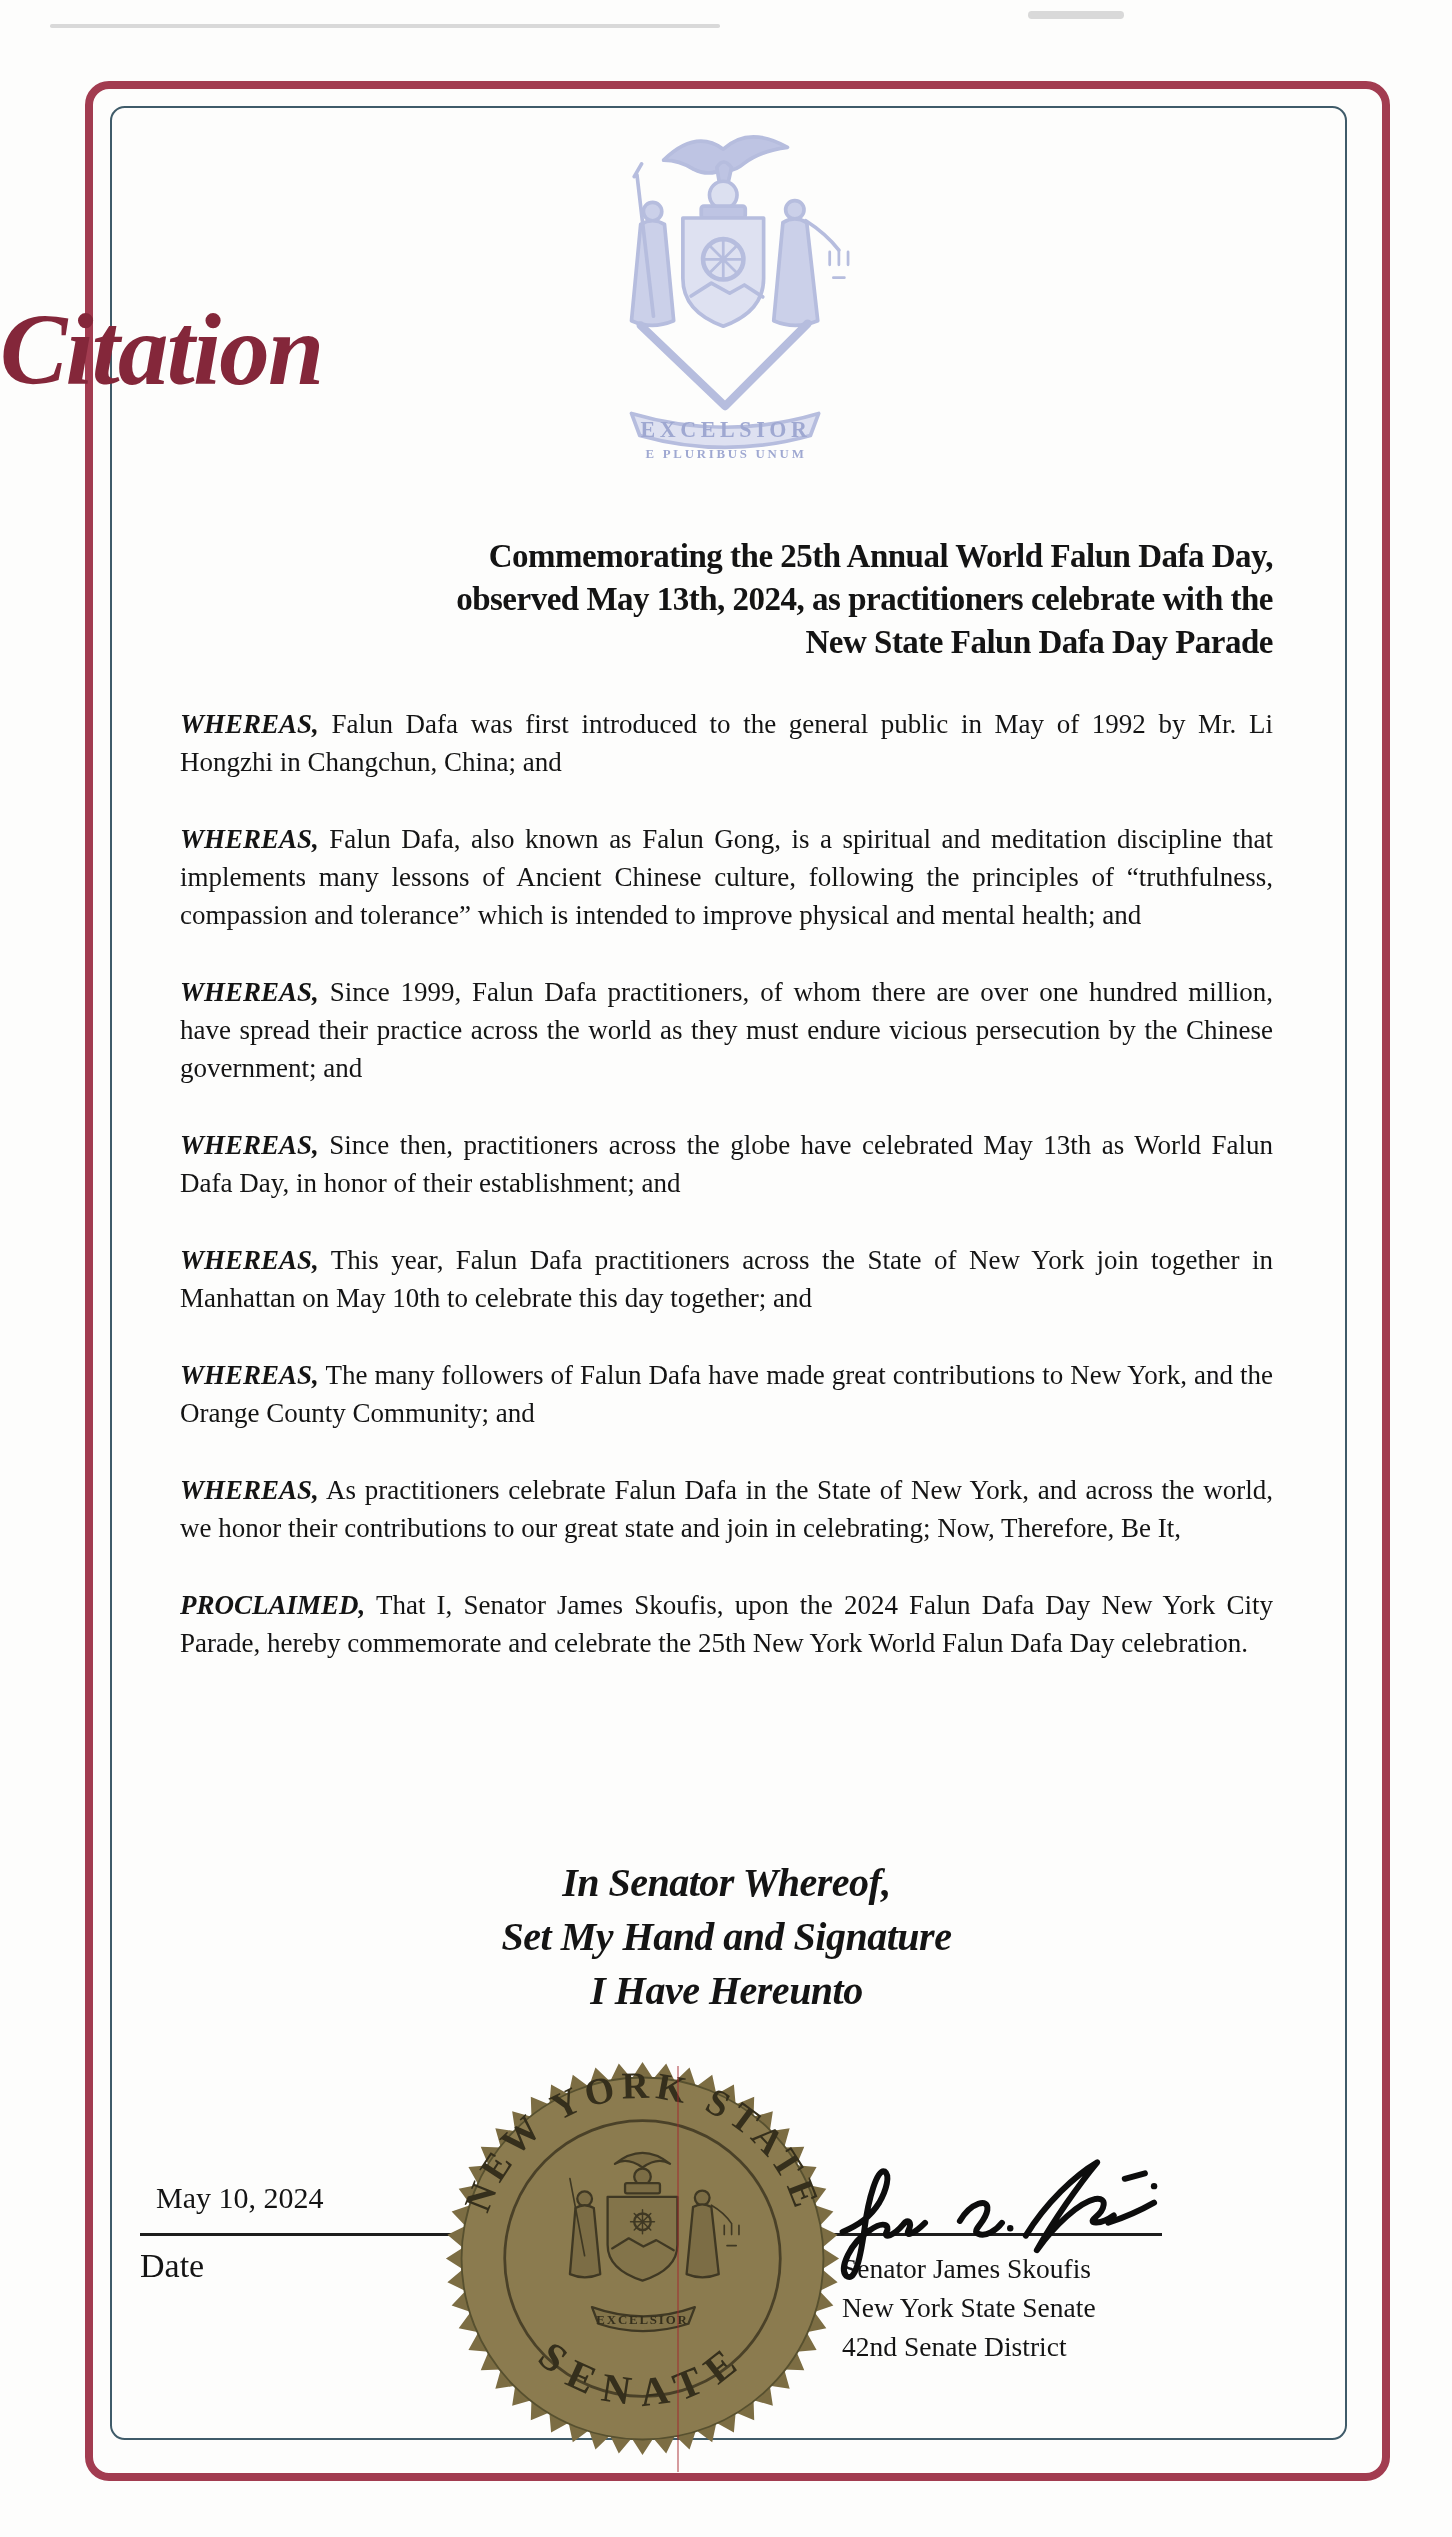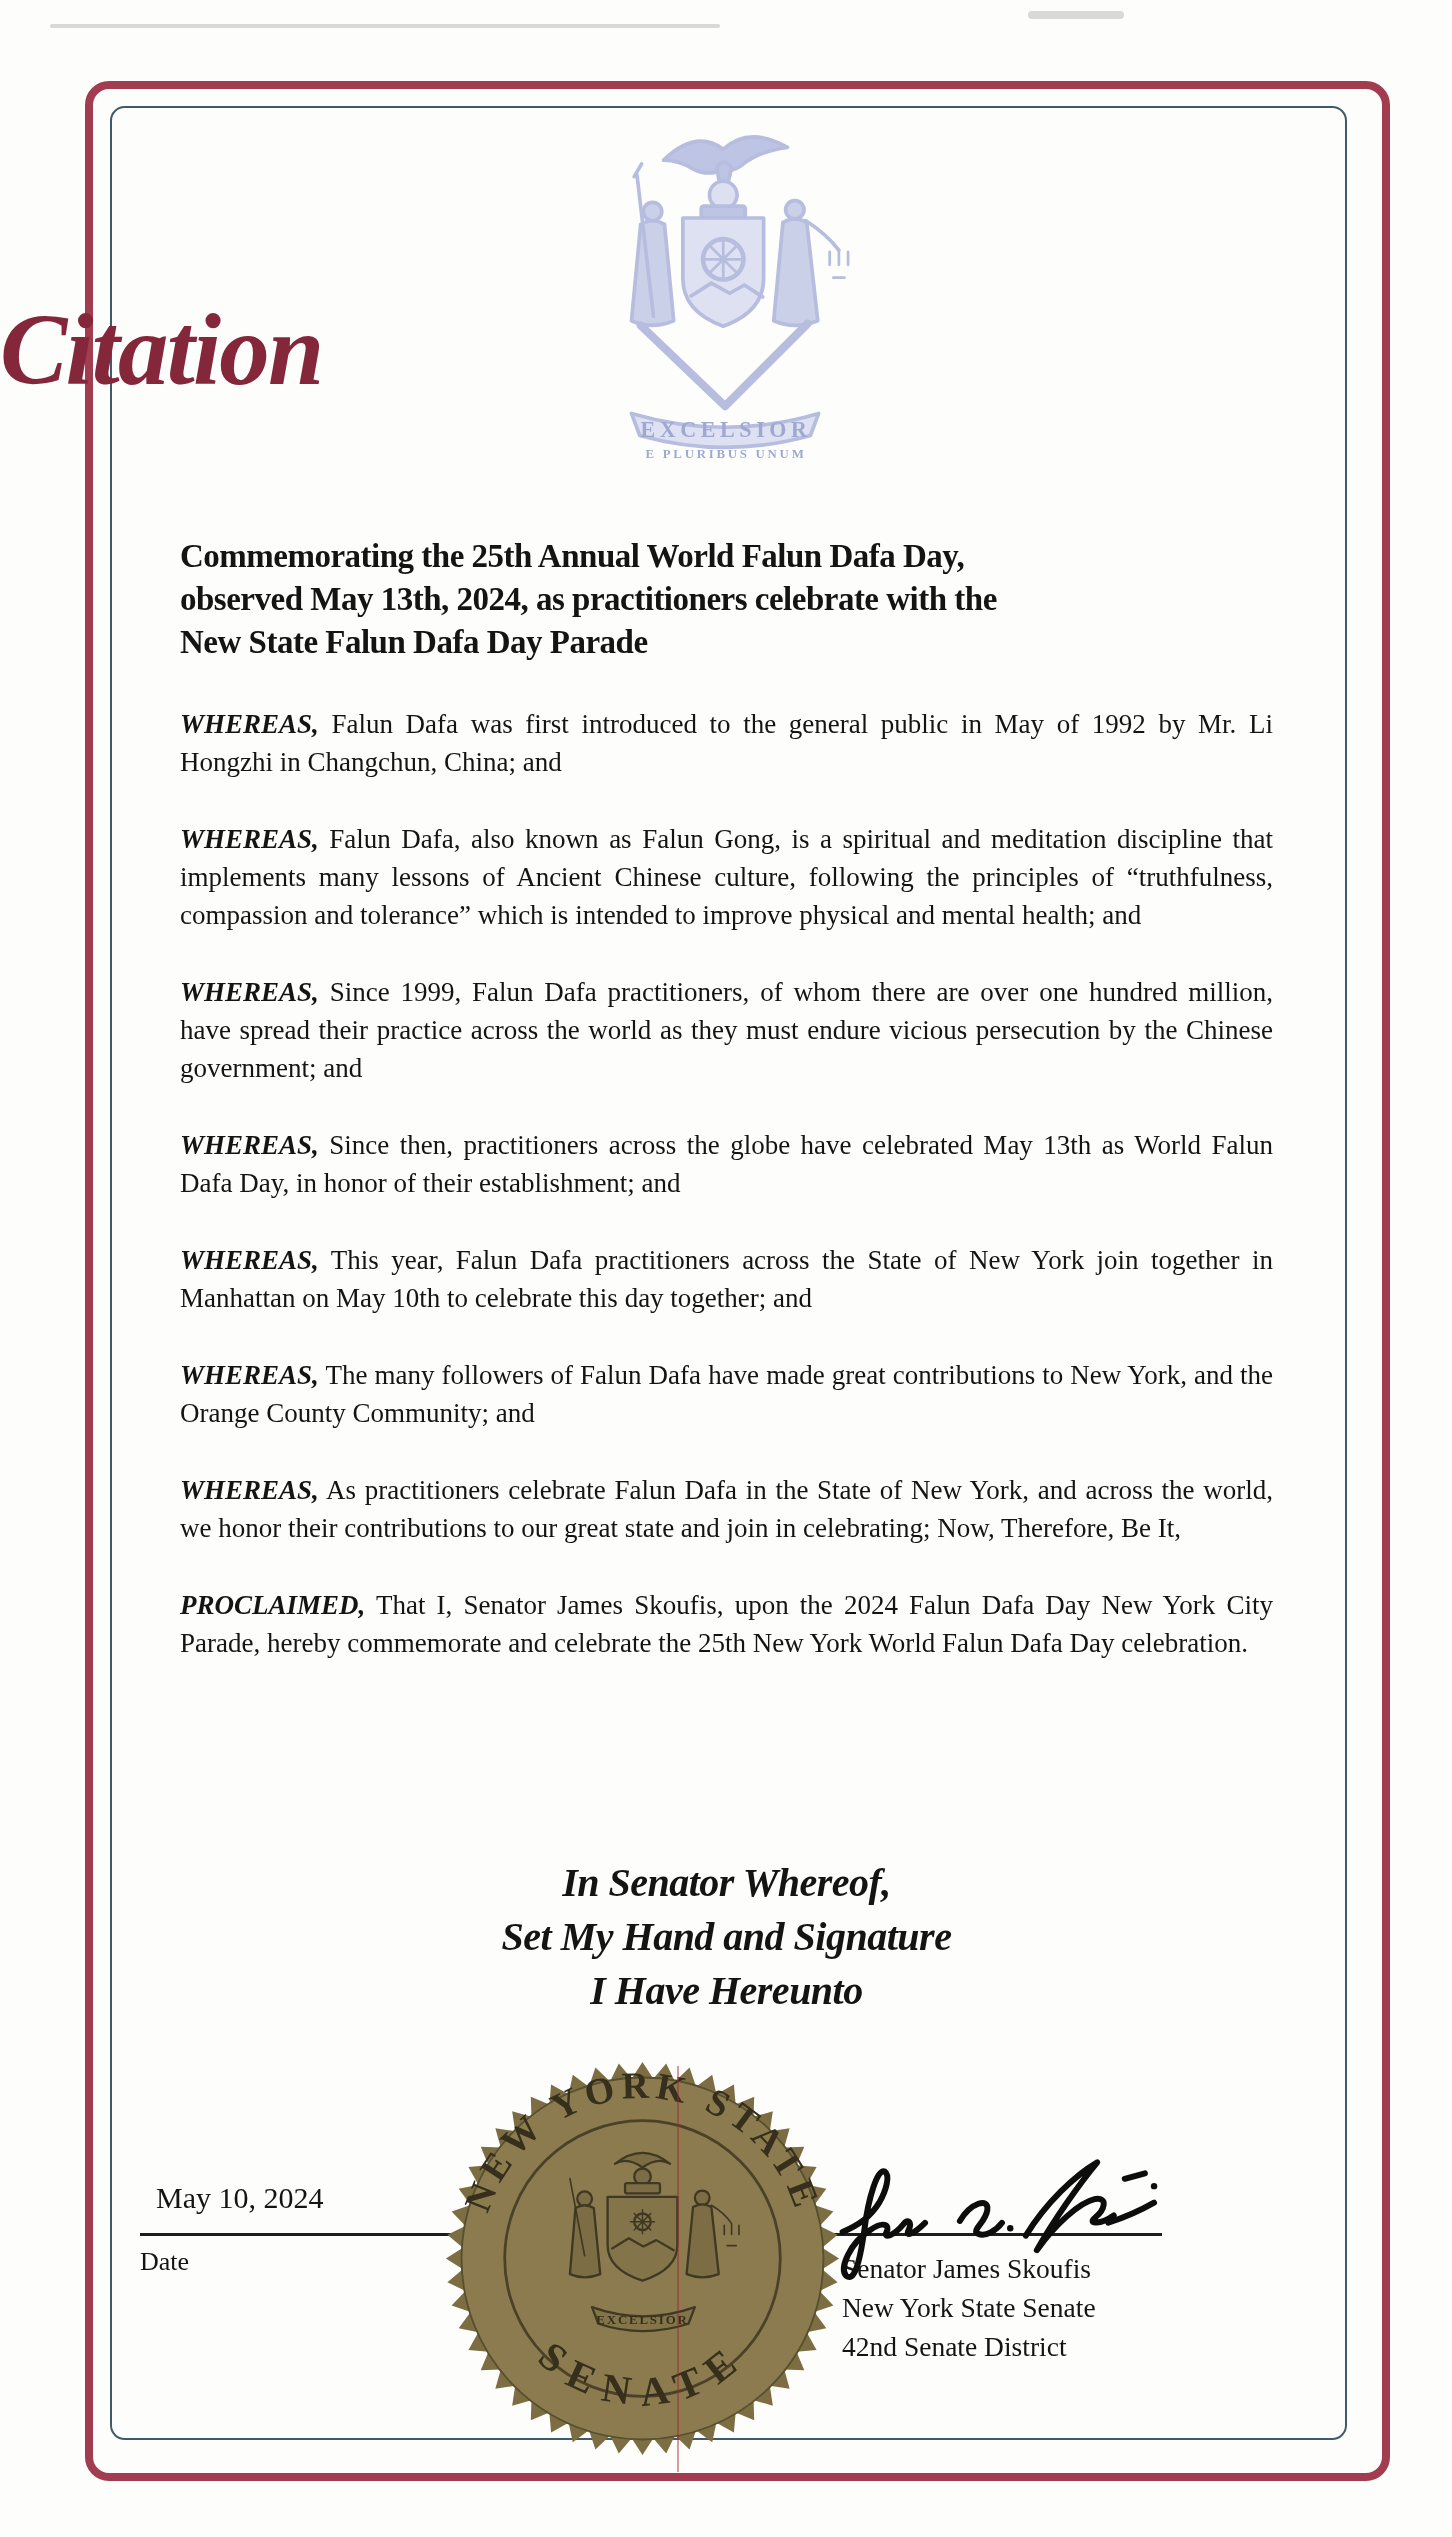--- a/index.html
+++ b/index.html
@@ -20,37 +20,37 @@
     border:2.8px solid #3f5b69;border-radius:14.7px;z-index:1;
   }
   .artifact{position:absolute;z-index:0;}
   .wm{position:absolute;left:503px;top:103px;width:446px;height:397px;z-index:2;opacity:.85;}
   .doc-title{
     position:absolute;left:0;right:0;top:300px;text-align:left;z-index:3;
     font-size:101px;line-height:1;font-style:italic;font-weight:700;
     letter-spacing:-1.8px;color:#84273a;
   }
   .heading{
-    position:absolute;left:180px;width:1093px;top:535px;text-align:left;z-index:3;
+    position:absolute;left:180px;width:1093px;top:535px;text-align:right;z-index:3;
     font-size:33px;font-weight:700;line-height:43px;letter-spacing:-0.5px;
   }
   .body-text{
     position:absolute;left:180px;width:1093px;top:705px;z-index:3;
     font-size:27px;line-height:38px;text-align:justify;
   }
   .body-text p{margin:0 0 39px 0;}
   .body-text .lead{font-weight:700;font-style:italic;}
   .witness{
     position:absolute;left:180px;width:1093px;top:1856px;text-align:center;z-index:3;
     font-size:40px;font-weight:700;font-style:italic;line-height:54px;letter-spacing:-0.5px;
   }
   .date-value{position:absolute;left:156px;top:2181px;font-size:30px;z-index:2;}
   .date-line{position:absolute;left:140px;top:2233px;width:323px;height:2.8px;background:#1d1d1d;z-index:2;}
   .sig-line{position:absolute;left:503px;top:2233px;width:659px;height:2.8px;background:#1d1d1d;z-index:2;}
-  .date-label{position:absolute;left:140px;top:2247px;font-size:26px;z-index:2;}
+  .date-label{position:absolute;left:140px;top:2247px;font-size:34px;z-index:2;}
   .signer{position:absolute;left:842px;top:2249px;font-size:27.5px;line-height:39px;z-index:2;}
   .seal{position:absolute;left:445px;top:2061px;width:395px;height:395px;z-index:4;}
   .fold-line{position:absolute;left:677px;top:2066px;width:1.8px;height:406px;background:rgba(165,35,45,.45);z-index:5;}
   .signature{position:absolute;left:822px;top:2144px;width:349px;height:142px;z-index:6;}
   .seal-text{font-family:"Liberation Serif",serif;font-weight:700;fill:#352f1c;}
   .wm-text{font-family:"Liberation Serif",serif;font-weight:700;fill:#8f9aca;}
 </style>
 </head>
 <body>
 

